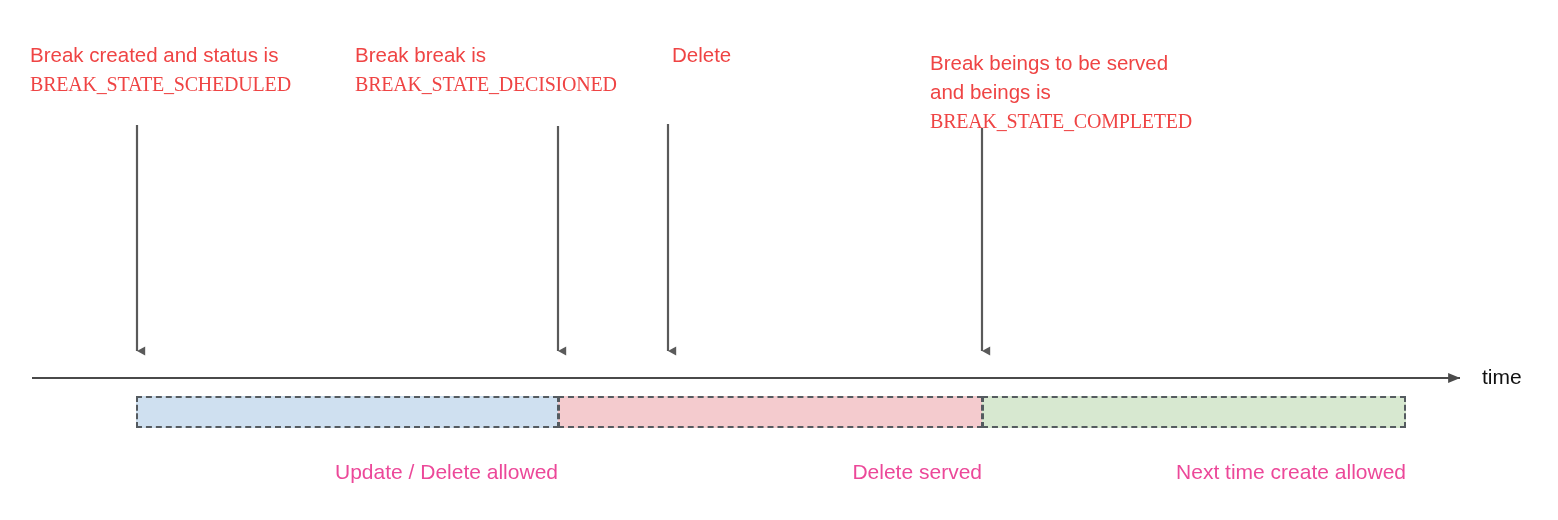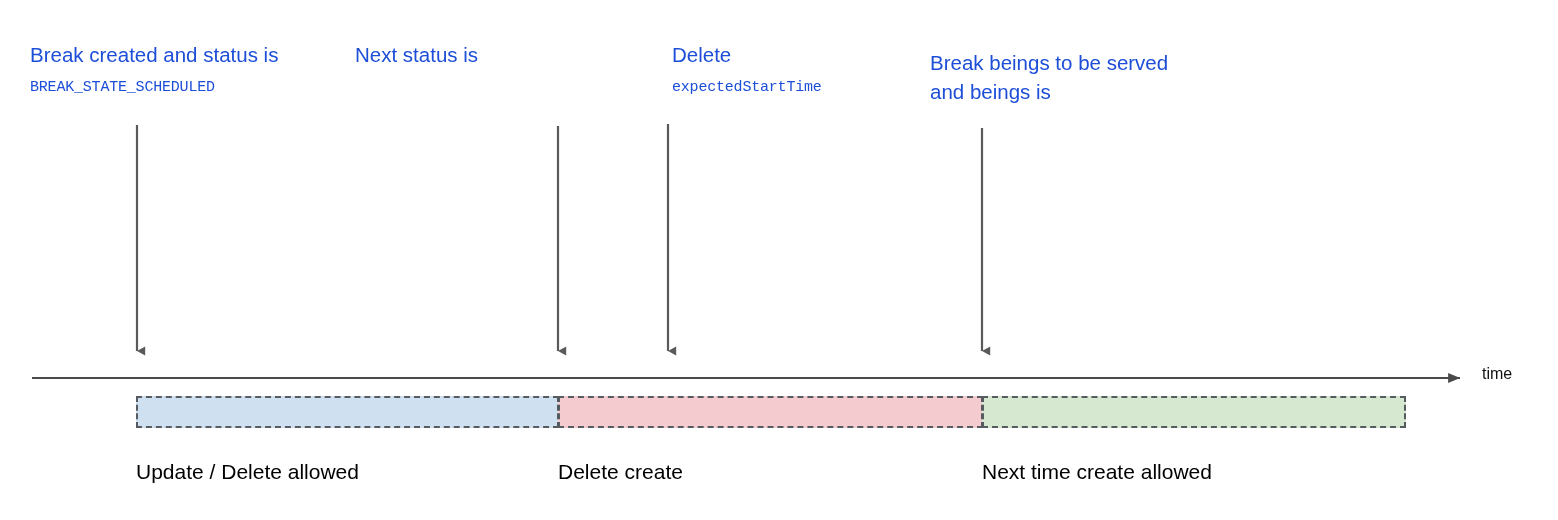--- a/index.html
+++ b/index.html
@@ -22,52 +22,52 @@
     top: 0;
     width: 1558px;
     height: 520px;
   }
 
   .annotation {
     position: absolute;
     font-family: "Liberation Sans", sans-serif;
     font-size: 20.5px;
     line-height: 29px;
-    color: #1d4ed8;
+    color: #ef4444;
     white-space: pre;
   }
   .annotation .mono {
-    font-family: Liberation Mono, monospace;
-    font-size: 15px;
+    font-family: Liberation Serif, serif;
+    font-size: 20px;
     letter-spacing: -0.2px;
   }
 
   .ann-1 { left: 30px;  top: 40px; }
   .ann-2 { left: 355px; top: 40px; }
   .ann-3 { left: 672px; top: 40px; }
   .ann-4 { left: 930px; top: 48px; }
 
   .caption {
     position: absolute;
     font-family: "Liberation Sans", sans-serif;
     font-size: 21px;
-    color: #000000;
+    color: #ec4899;
     white-space: nowrap;
-    text-align: left;
+    text-align: right;
   }
   .cap-1 { left: 136px; top: 460px; width: 422px; }
   .cap-2 { left: 558px; top: 460px; width: 424px; }
   .cap-3 { left: 982px; top: 460px; width: 424px; }
 
   .time-label {
     position: absolute;
     left: 1482px;
     top: 365px;
     font-family: "Liberation Sans", sans-serif;
-    font-size: 16px;
+    font-size: 21px;
     color: #111111;
   }
 
   .seg-box {
     position: absolute;
     top: 396px;
     height: 32px;
     box-sizing: border-box;
     border: 2px dashed #555b60;
   }
@@ -94,27 +94,27 @@
 
   <line x1="558" y1="126" x2="558" y2="351" stroke="#5a5a5a" stroke-width="2.2" marker-end="url(#arrowhead-down)"></line>
 
   <line x1="668" y1="124" x2="668" y2="351" stroke="#5a5a5a" stroke-width="2.2" marker-end="url(#arrowhead-down)"></line>
 
   <line x1="982" y1="128" x2="982" y2="351" stroke="#5a5a5a" stroke-width="2.2" marker-end="url(#arrowhead-down)"></line>
 </svg>
 
 <div class="annotation ann-1"><span>Break created and status is</span><br><span class="mono">BREAK_STATE_SCHEDULED</span></div>
 
-<div class="annotation ann-2"><span>Next status is</span><br></div>
+<div class="annotation ann-2"><span>Break break is</span><br><span class="mono">BREAK_STATE_DECISIONED</span></div>
 
-<div class="annotation ann-3"><span>Delete</span><br><span class="mono">expectedStartTime</span></div>
+<div class="annotation ann-3"><span>Delete</span><br></div>
 
-<div class="annotation ann-4"><span>Break beings to be served</span><br><span>and beings is</span><br></div>
+<div class="annotation ann-4"><span>Break beings to be served</span><br><span>and beings is</span><br><span class="mono">BREAK_STATE_COMPLETED</span></div>
 
 <div class="seg-box seg-1"></div>
 <div class="seg-box seg-2"></div>
 <div class="seg-box seg-3"></div>
 
 <div class="caption cap-1">Update / Delete allowed</div>
-<div class="caption cap-2">Delete create</div>
+<div class="caption cap-2">Delete served</div>
 <div class="caption cap-3">Next time create allowed</div>
 
 <div class="time-label">time</div>
 
 </body></html>

